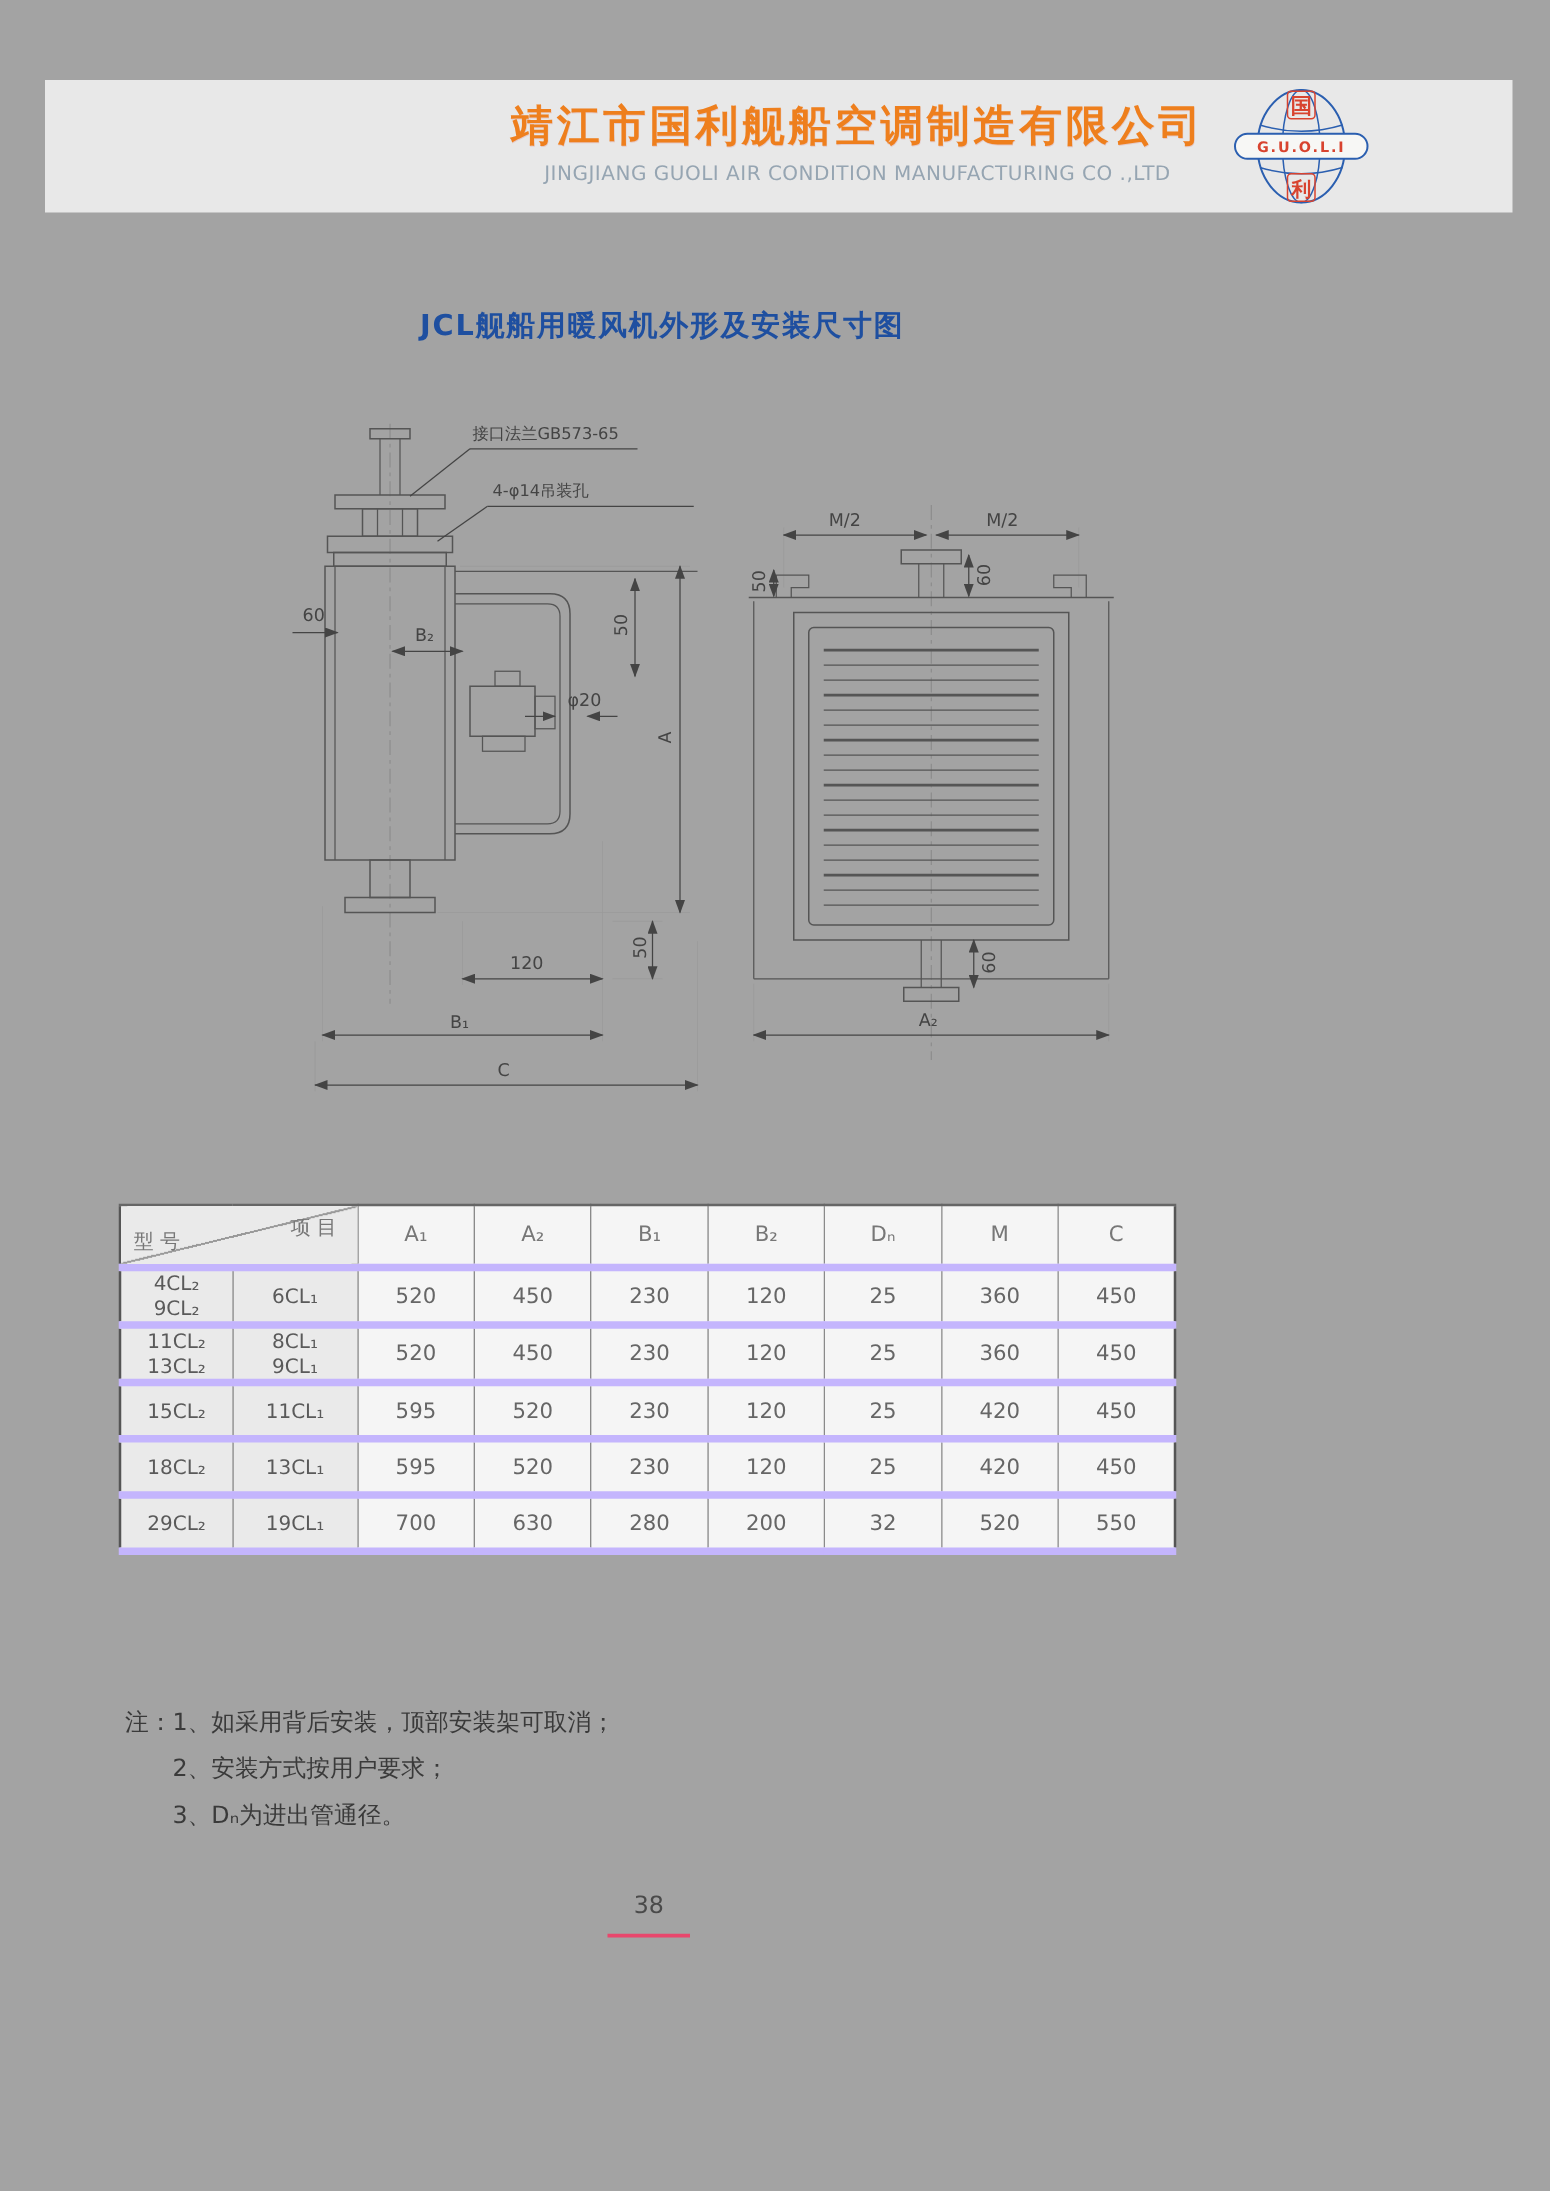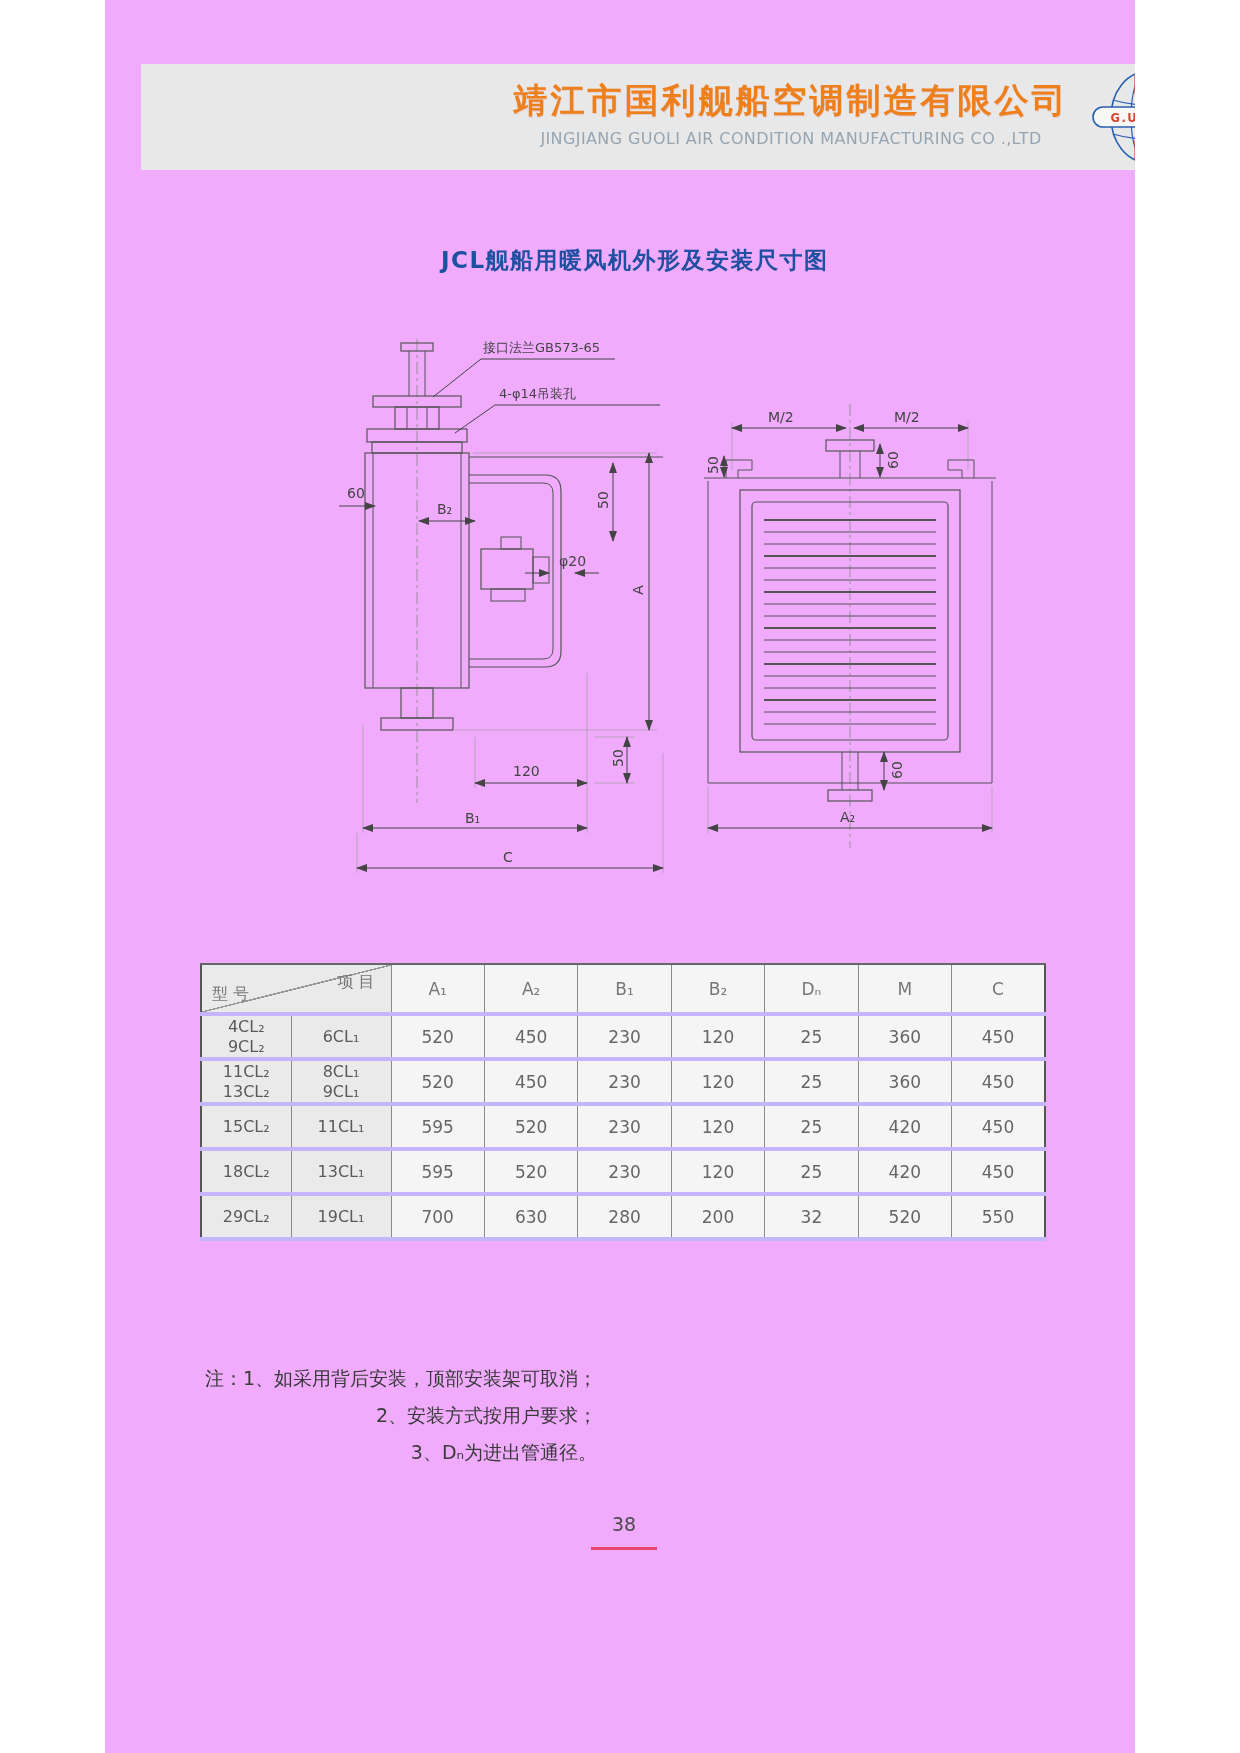--- a/index.html
+++ b/index.html
@@ -1,18 +1,18 @@
 <!DOCTYPE html>
 <html><head>
 <meta charset="utf-8">
 <style>
   html,body { margin:0; padding:0; background:#ffffff; }
   .page {
-    position:relative; width:1030px; height:1753px; margin:0 auto;
-    background:#f0abfc; overflow:hidden;
+    position:relative; width:1240px; height:1753px; margin:0 auto;
+    background:#a3a3a3; overflow:hidden;
     font-family:"DejaVu Sans","Liberation Sans",sans-serif; color:#333;
   }
   
   .header-band {
     position:absolute; left:36px; top:64px; width:1174px; height:106px;
     background:#e8e8e8;
   }
   .company-block { position:absolute; left:350px; top:14px; width:600px; text-align:center; }
   .company-cn {
     font-size:34px; font-weight:bold; letter-spacing:3px;
@@ -42,38 +42,38 @@
     border-collapse:collapse; table-layout:fixed;
     font-size:17px; color:#666;
   }
   .dim-table col.c-model2 { width:90px; }
   .dim-table col.c-model1 { width:100px; }
   .dim-table { border:2px solid #555; }
   .dim-table th, .dim-table td {
     border:1px solid #8a8a8a; text-align:center; vertical-align:middle;
     padding:0 2px; background:#f5f5f5;
   }
-  .dim-table tr { border-top:2px solid #666; border-bottom:4px solid #c4b5fd; }
+  .dim-table tr { border-top:2px solid #666; border-bottom:6px solid #c4b5fd; }
   .dim-table thead tr { height:50px; }
   .dim-table tbody tr { height:45px; }
   .dim-table th { font-weight:normal; color:#777; }
   .model-cell { background:#eaeaea !important; color:#5a5a5a; white-space:pre-line; line-height:20px; font-size:16px; }
   .corner {
     position:relative; padding:0;
     background:
       linear-gradient(to bottom right,
         rgba(0,0,0,0) calc(50% - 0.8px), #999 calc(50% - 0.8px),
         #999 calc(50% + 0.8px), rgba(0,0,0,0) calc(50% + 0.8px)),
       #eaeaea !important;
   }
   .corner-top    { position:absolute; top:7px;  right:16px; font-size:16px; color:#777; }
   .corner-bottom { position:absolute; bottom:7px; left:10px; font-size:16px; color:#777; }
   
   .notes { position:absolute; left:100px; top:1360px; font-size:19px; color:#3a3a3a; }
-  .note-line { line-height:37px;text-align:right; }
+  .note-line { line-height:37px; }
   .note-line.indent { margin-left:38px; }
   
   .page-number {
     position:absolute; left:487px; top:1513px; width:64px; text-align:center;
     font-size:19px; color:#4a4a4a;
   }
   .page-underline {
     position:absolute; left:486px; top:1547px; width:66px; height:3px; background:#e8476d;
   }
   svg { display:block; }

